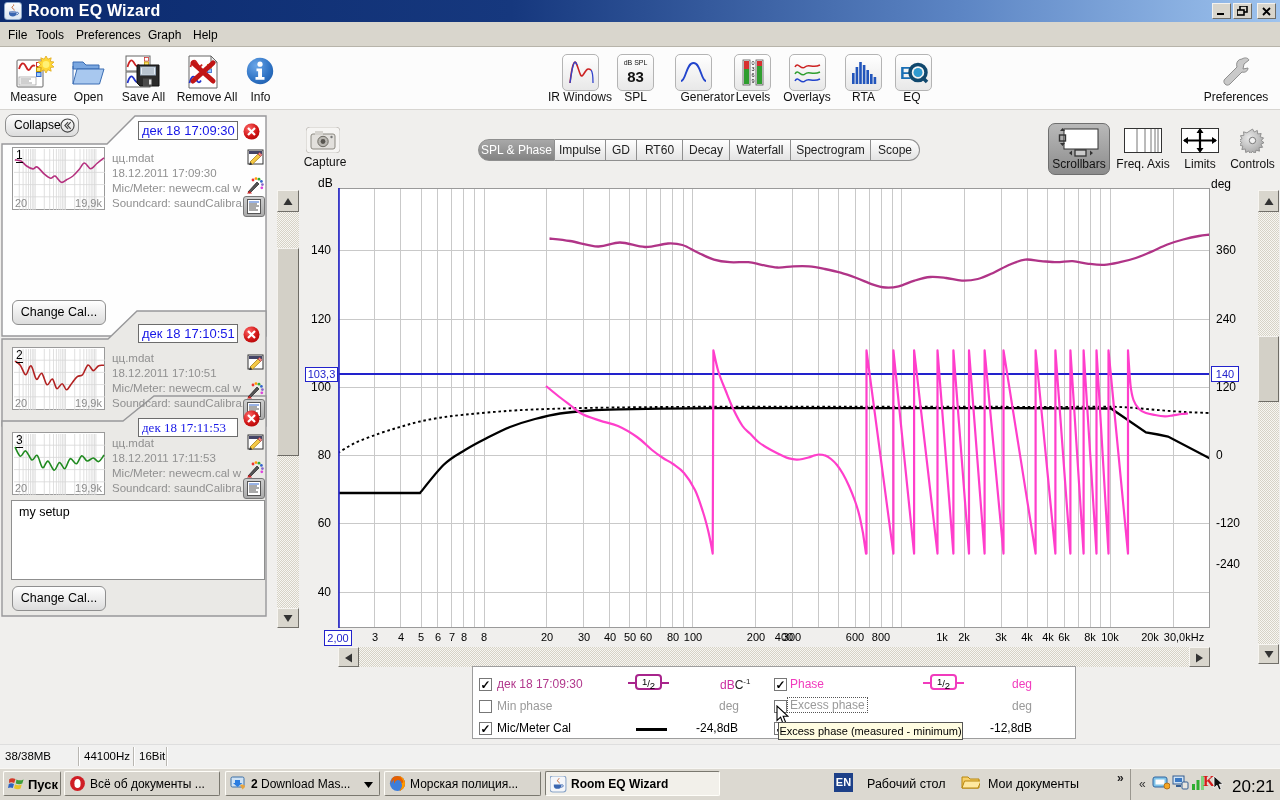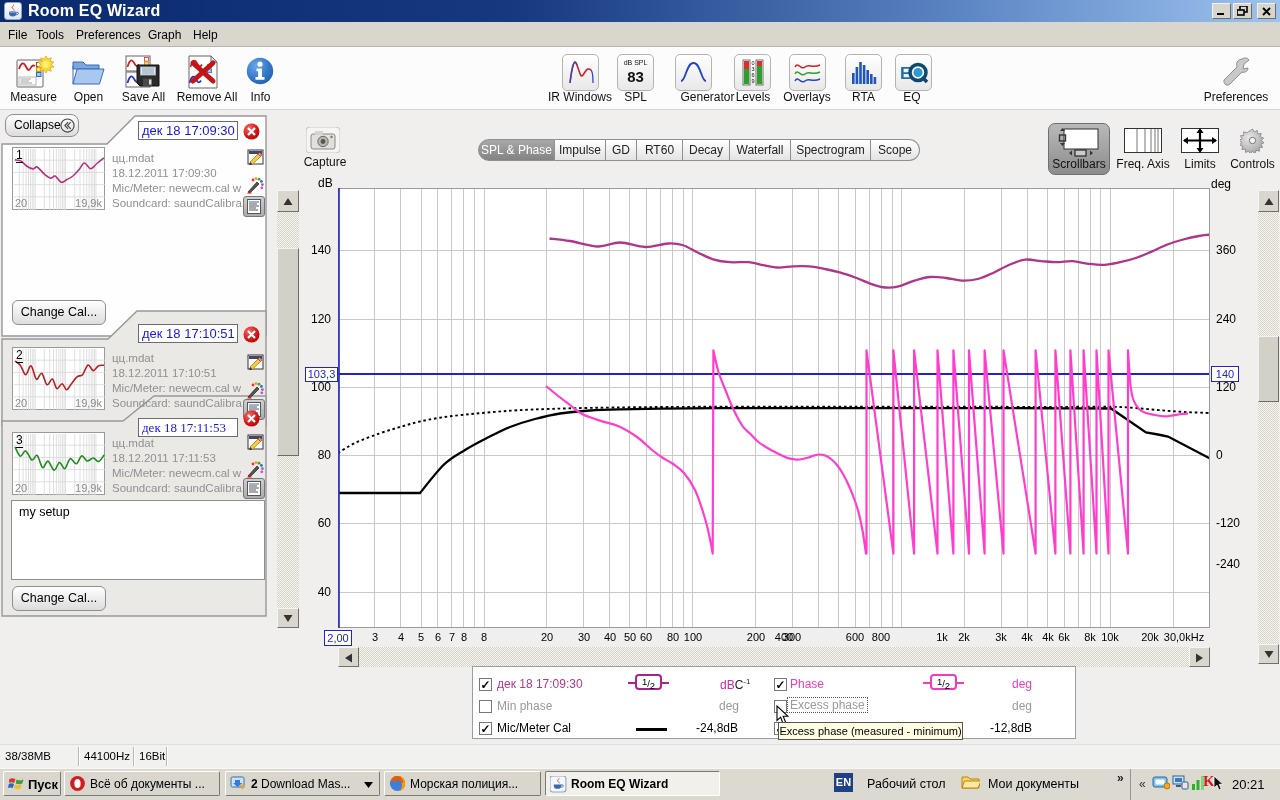--- a/index.html
+++ b/index.html
@@ -794,15 +794,15 @@
  </svg>
  <svg class="abs" style="left:1191px;top:5px" width="15" height="17" viewBox="0 0 15 17">
   <rect x="1" y="10" width="3" height="6" fill="#2fae2f"></rect>
   <rect x="5.5" y="6" width="3" height="10" fill="#2fae2f"></rect>
   <rect x="10" y="2" width="3" height="14" fill="#7fd47f"></rect>
  </svg>
  <div class="abs" style="left:1203px;top:4px;font-size:15px;font-weight:bold;color:#d61a1a;font-family:'Liberation Serif',serif">K</div>
  <svg class="abs" style="left:1213px;top:6px" width="12" height="16" viewBox="0 0 12 16">
   <path d="M1 1 L1 13 L4 10.3 L6 15 L8.2 14 L6.2 9.3 L10 9.3 Z" fill="#111" stroke="#fff" stroke-width=".8"></path>
  </svg>
- <div class="abs" style="left:1232px;top:8px;font-size:13px">20:21</div>
+ <div class="abs" style="left:1232px;top:8px;font-size:17px">20:21</div>
 
 </div>
 
 </body></html>

